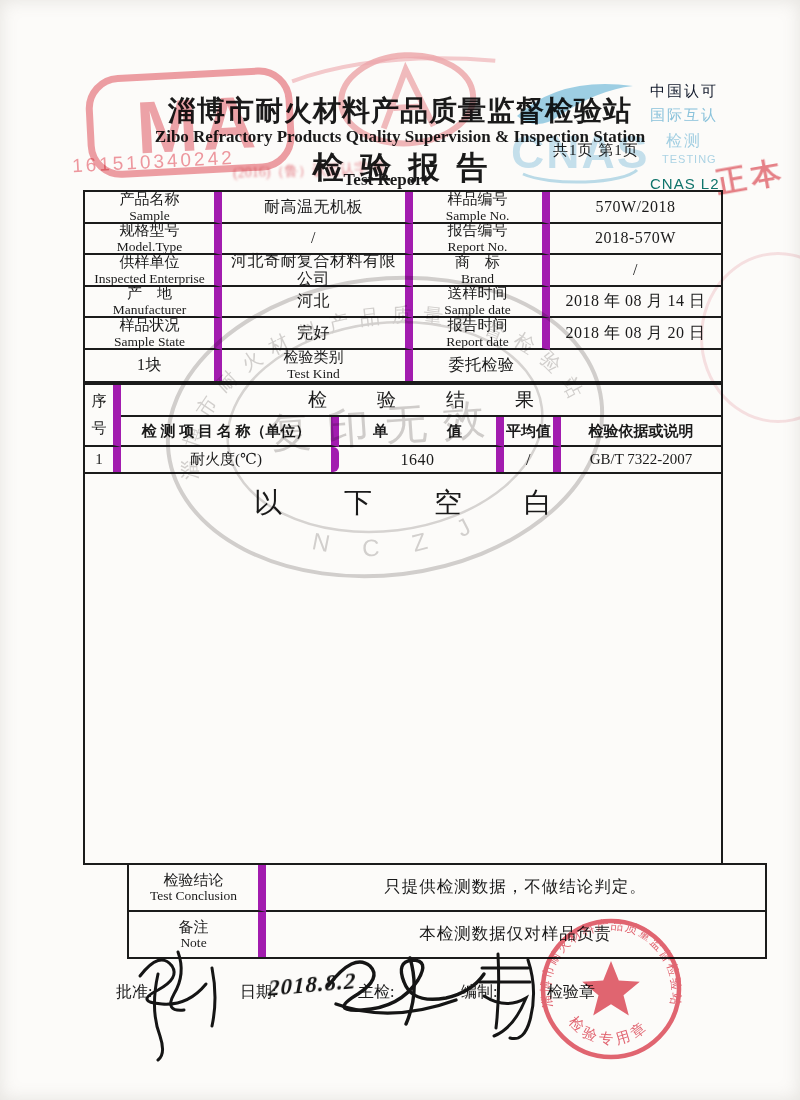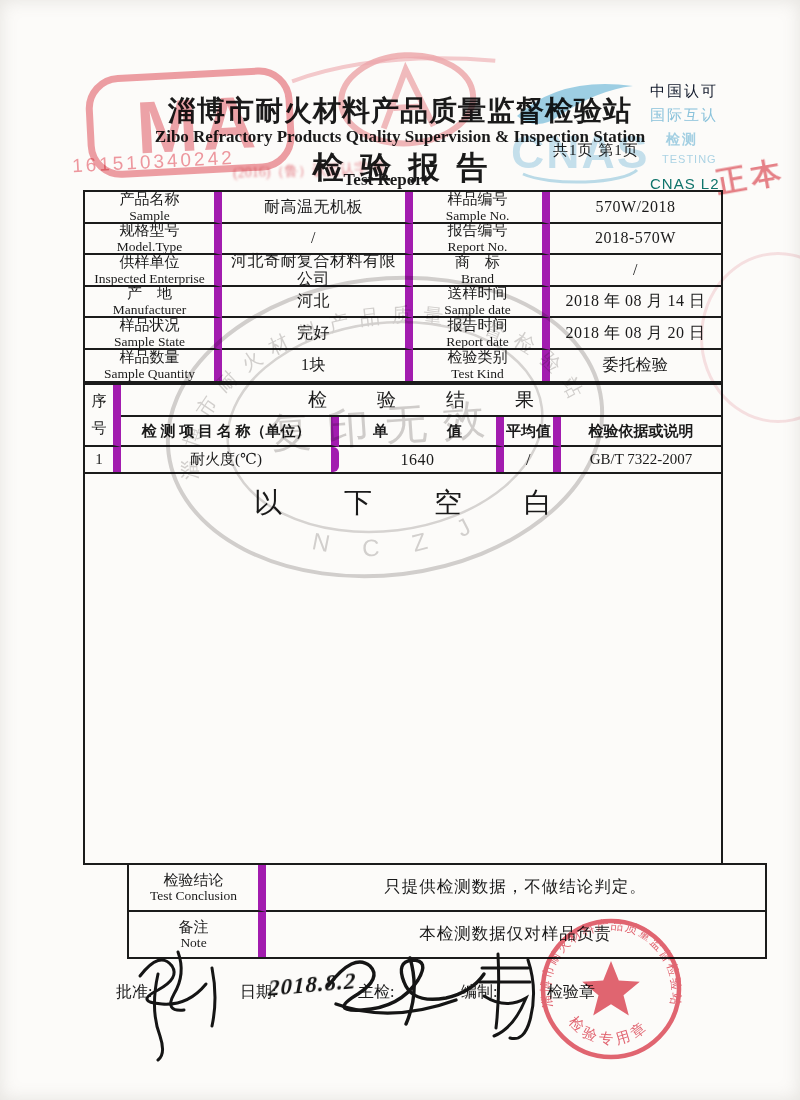--- a/index.html
+++ b/index.html
@@ -100,24 +100,20 @@
         <span class="lab-cn">样品状况</span>
         <span class="lab-en">Sample State</span>
       </div>
     <div class="cell br bb val">完好</div>
     <div class="cell br bb">
         <span class="lab-cn">报告时间</span>
         <span class="lab-en">Report date</span>
       </div>
     <div class="cell bb val">2018 年 08 月 20 日</div>
 
-    <div class="cell br">
-        <span class="lab-cn">样品数量</span>
-        <span class="lab-en">Sample Quantity</span>
-      </div>
     <div class="cell br val">1块</div>
     <div class="cell br">
         <span class="lab-cn">检验类别</span>
         <span class="lab-en">Test Kind</span>
       </div>
     <div class="cell val">委托检验</div>
   </div>
 
   <div id="results-grid" class="abs tblock">
     <div class="cell seq-cell br bb">
@@ -193,21 +189,21 @@
   <div class="abs stamp red-number">161510340242</div>
   <div class="abs stamp red-cert">(2016)（鲁）认监认字 号</div>
 
   <svg class="abs stamp" style="left:505px;top:70px;" width="240 " height="130" viewBox="0 0 240 130">
     <path d="M12 46 Q55 6 128 16 Q92 20 54 46 Q32 62 12 46 Z" fill="#7fc3e2" opacity=".75"></path>
     <text x="6" y="98" font-size="46" font-weight="bold" fill="#b9dcee" opacity=".8" font-family="Liberation Sans, sans-serif" letter-spacing="2">CNAS</text>
     <path d="M18 104 A 62 16 0 0 0 132 100" fill="none" stroke="#9fd0e6" stroke-width="3" opacity=".7"></path>
   </svg>
   <div class="abs stamp cnas-line" style="left:650px;top:82px;font-size:15px;color:#0f172a;letter-spacing:2px;">中国认可</div>
   <div class="abs stamp cnas-line" style="left:650px;top:106px;font-size:15px;color:#8cc6e1;letter-spacing:2px;">国际互认</div>
-  <div class="abs stamp cnas-line" style="left:666px;top:131px;font-size:14px;color:#a5d3e8;letter-spacing:2px;font-weight:bold;">检测</div>
+  <div class="abs stamp cnas-line" style="left:666px;top:131px;font-size:16px;color:#a5d3e8;letter-spacing:2px;">检测</div>
   <div class="abs stamp cnas-line" style="left:662px;top:153px;font-size:11px;color:#aed7ea;letter-spacing:1px;">TESTING</div>
   <div class="abs stamp cnas-line" style="left:650px;top:175px;font-size:15px;color:#0f766e;letter-spacing:1px;">CNAS L2</div>
   <div class="abs stamp original-mark">正本</div>
 
   <div class="abs stamp" style="left:700px;top:252px;width:150px;height:165px;border:3px solid #f3ccd2;border-radius:50%;opacity:.55;"></div>
 
   <svg class="abs stamp" style="left:150px;top:262px;transform:rotate(-7deg);opacity:.5;" width="470" height="330" viewBox="0 0 470 330">
     <ellipse cx="235" cy="165" rx="218" ry="148" fill="none" stroke="#a9a6a4" stroke-width="4"></ellipse>
     <ellipse cx="235" cy="165" rx="158" ry="104" fill="none" stroke="#b3b0ae" stroke-width="2.5"></ellipse>
     <path id="grayArc" d="M 45 205 A 192 126 0 1 1 425 205" fill="none" stroke="none"></path>

